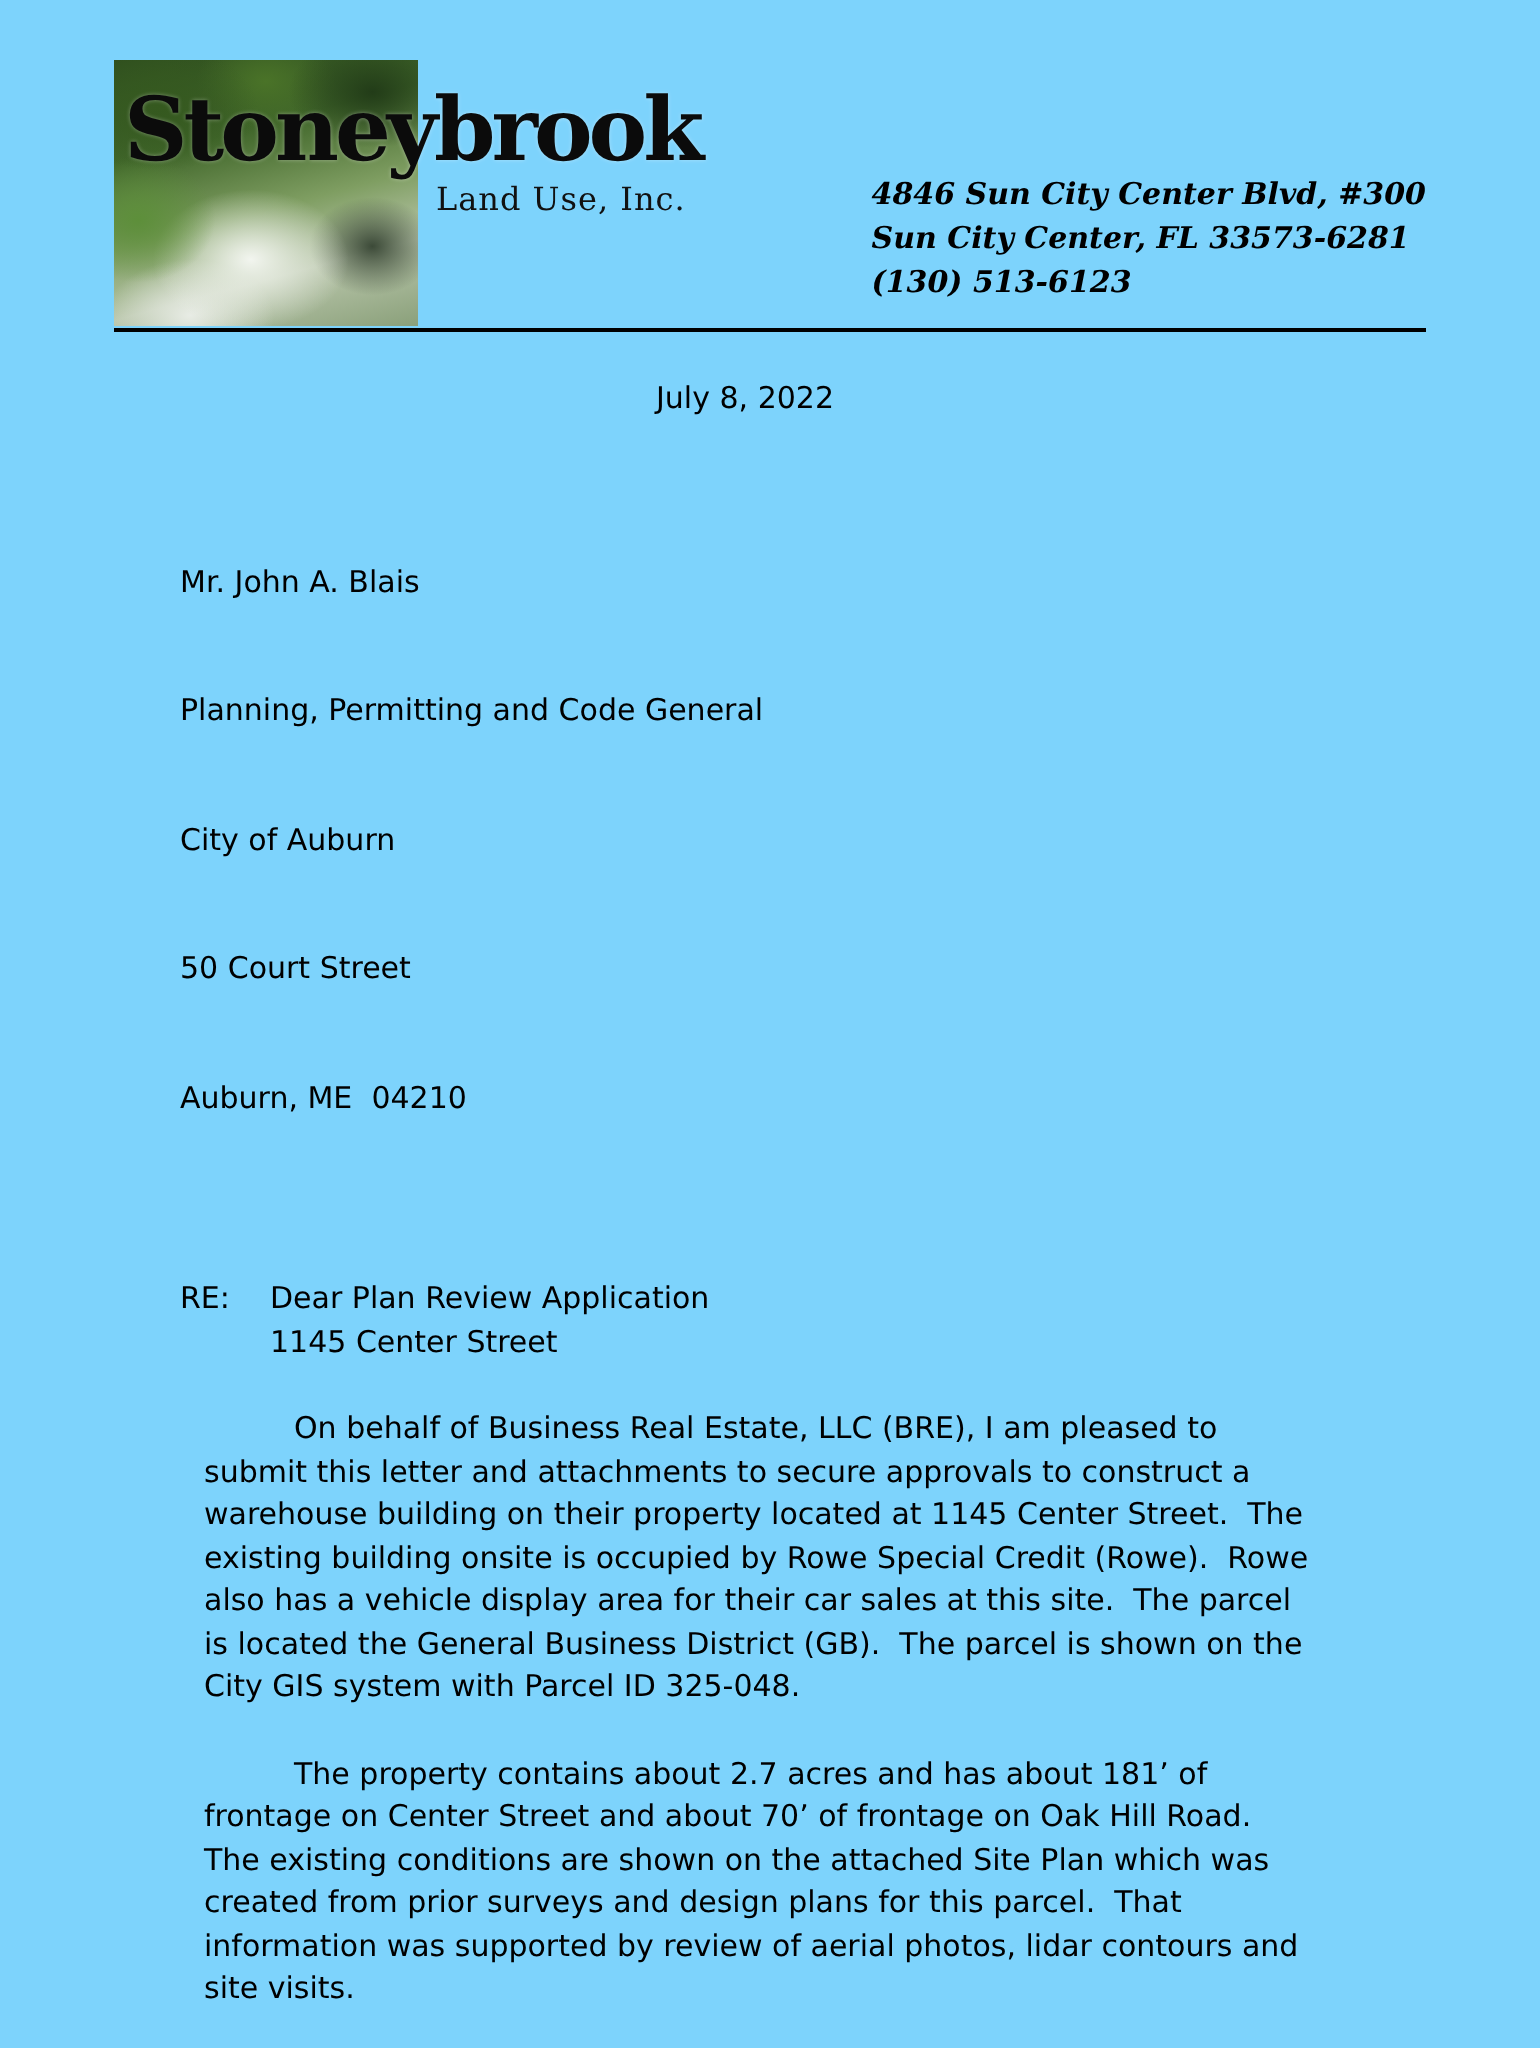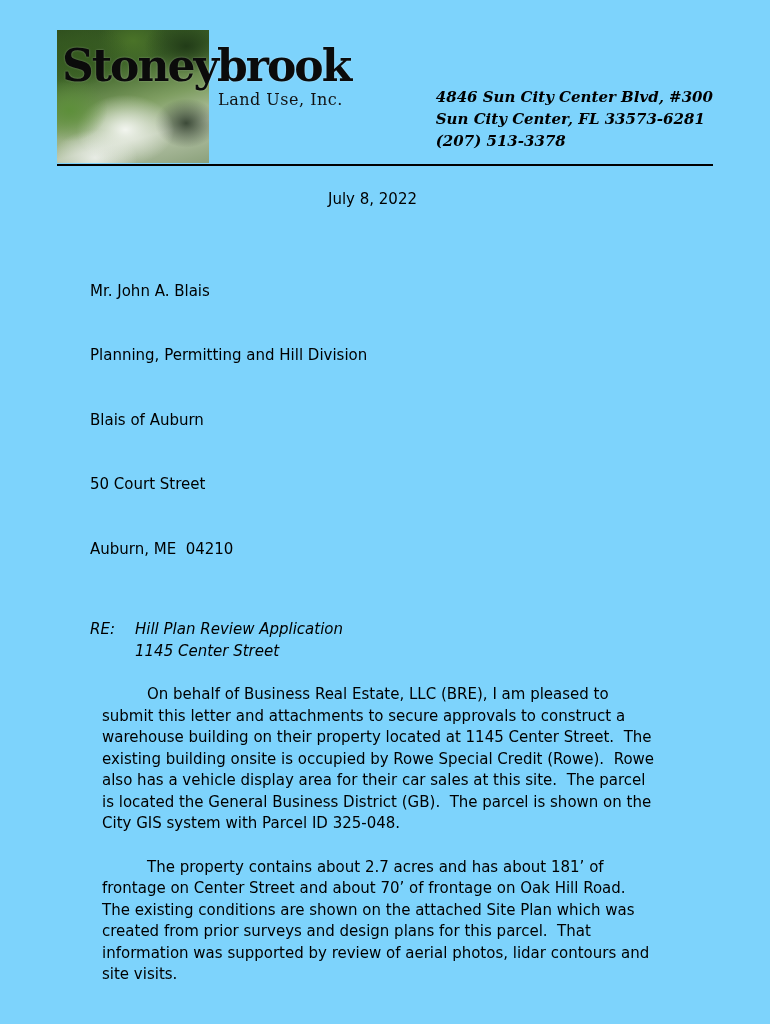--- a/index.html
+++ b/index.html
@@ -88,23 +88,22 @@
   }
   .date {
     text-align: center;
     margin: 22px 0 0 0;
   }
   .recipient {
     margin-top: 27px;
     white-space: pre-wrap;
   }
   .re-block {
-    margin-top: 16px;
+    margin-top: 36px;
     display: flex;
-    font-style: italic;
   }
   .re-label {
     width: 45px;
     flex: 0 0 45px;
   }
   .salutation {
     margin: 23px 0 0 0;
   }
   .para {
     margin: 22px 0 0 12px;
@@ -118,42 +117,42 @@
 <div class="page">
 
   <header class="letterhead">
     <div class="logo-photo"></div>
     <div class="logo-name">Stoneybrook</div>
     <div class="logo-subtitle">Land Use, Inc.</div>
 
     <div class="address-block">
       <div>4846 Sun City Center Blvd, #300</div>
       <div>Sun City Center, FL 33573-6281</div>
-      <div>(207) 513-3378</div>
+      <div>(130) 513-6123</div>
     </div>
   </header>
 
   <hr class="rule">
 
   <main class="letter-body">
 
     <p class="date">July 8, 2022</p>
 
     <div class="recipient">
       <div>Mr. John A. Blais</div>
-      <div>Planning, Permitting and Hill Division</div>
-      <div>Blais of Auburn</div>
+      <div>Planning, Permitting and Code General</div>
+      <div>City of Auburn</div>
       <div>50 Court Street</div>
       <div>Auburn, ME  04210</div>
     </div>
 
     <div class="re-block">
       <span class="re-label">RE:</span>
       <div class="re-lines">
-        <div>Hill Plan Review Application</div>
+        <div>Dear Plan Review Application</div>
         <div>1145 Center Street</div>
       </div>
     </div>
 
 
     <p class="para">On behalf of Business Real Estate, LLC (BRE), I am pleased to submit this letter and attachments to secure approvals to construct a warehouse building on their property located at 1145 Center Street.  The existing building onsite is occupied by Rowe Special Credit (Rowe).  Rowe also has a vehicle display area for their car sales at this site.  The parcel is located the General Business District (GB).  The parcel is shown on the City GIS system with Parcel ID 325-048.</p>
 
     <p class="para">The property contains about 2.7 acres and has about 181’ of frontage on Center Street and about 70’ of frontage on Oak Hill Road.  The existing conditions are shown on the attached Site Plan which was created from prior surveys and design plans for this parcel.  That information was supported by review of aerial photos, lidar contours and site visits.</p>
 
   </main>

